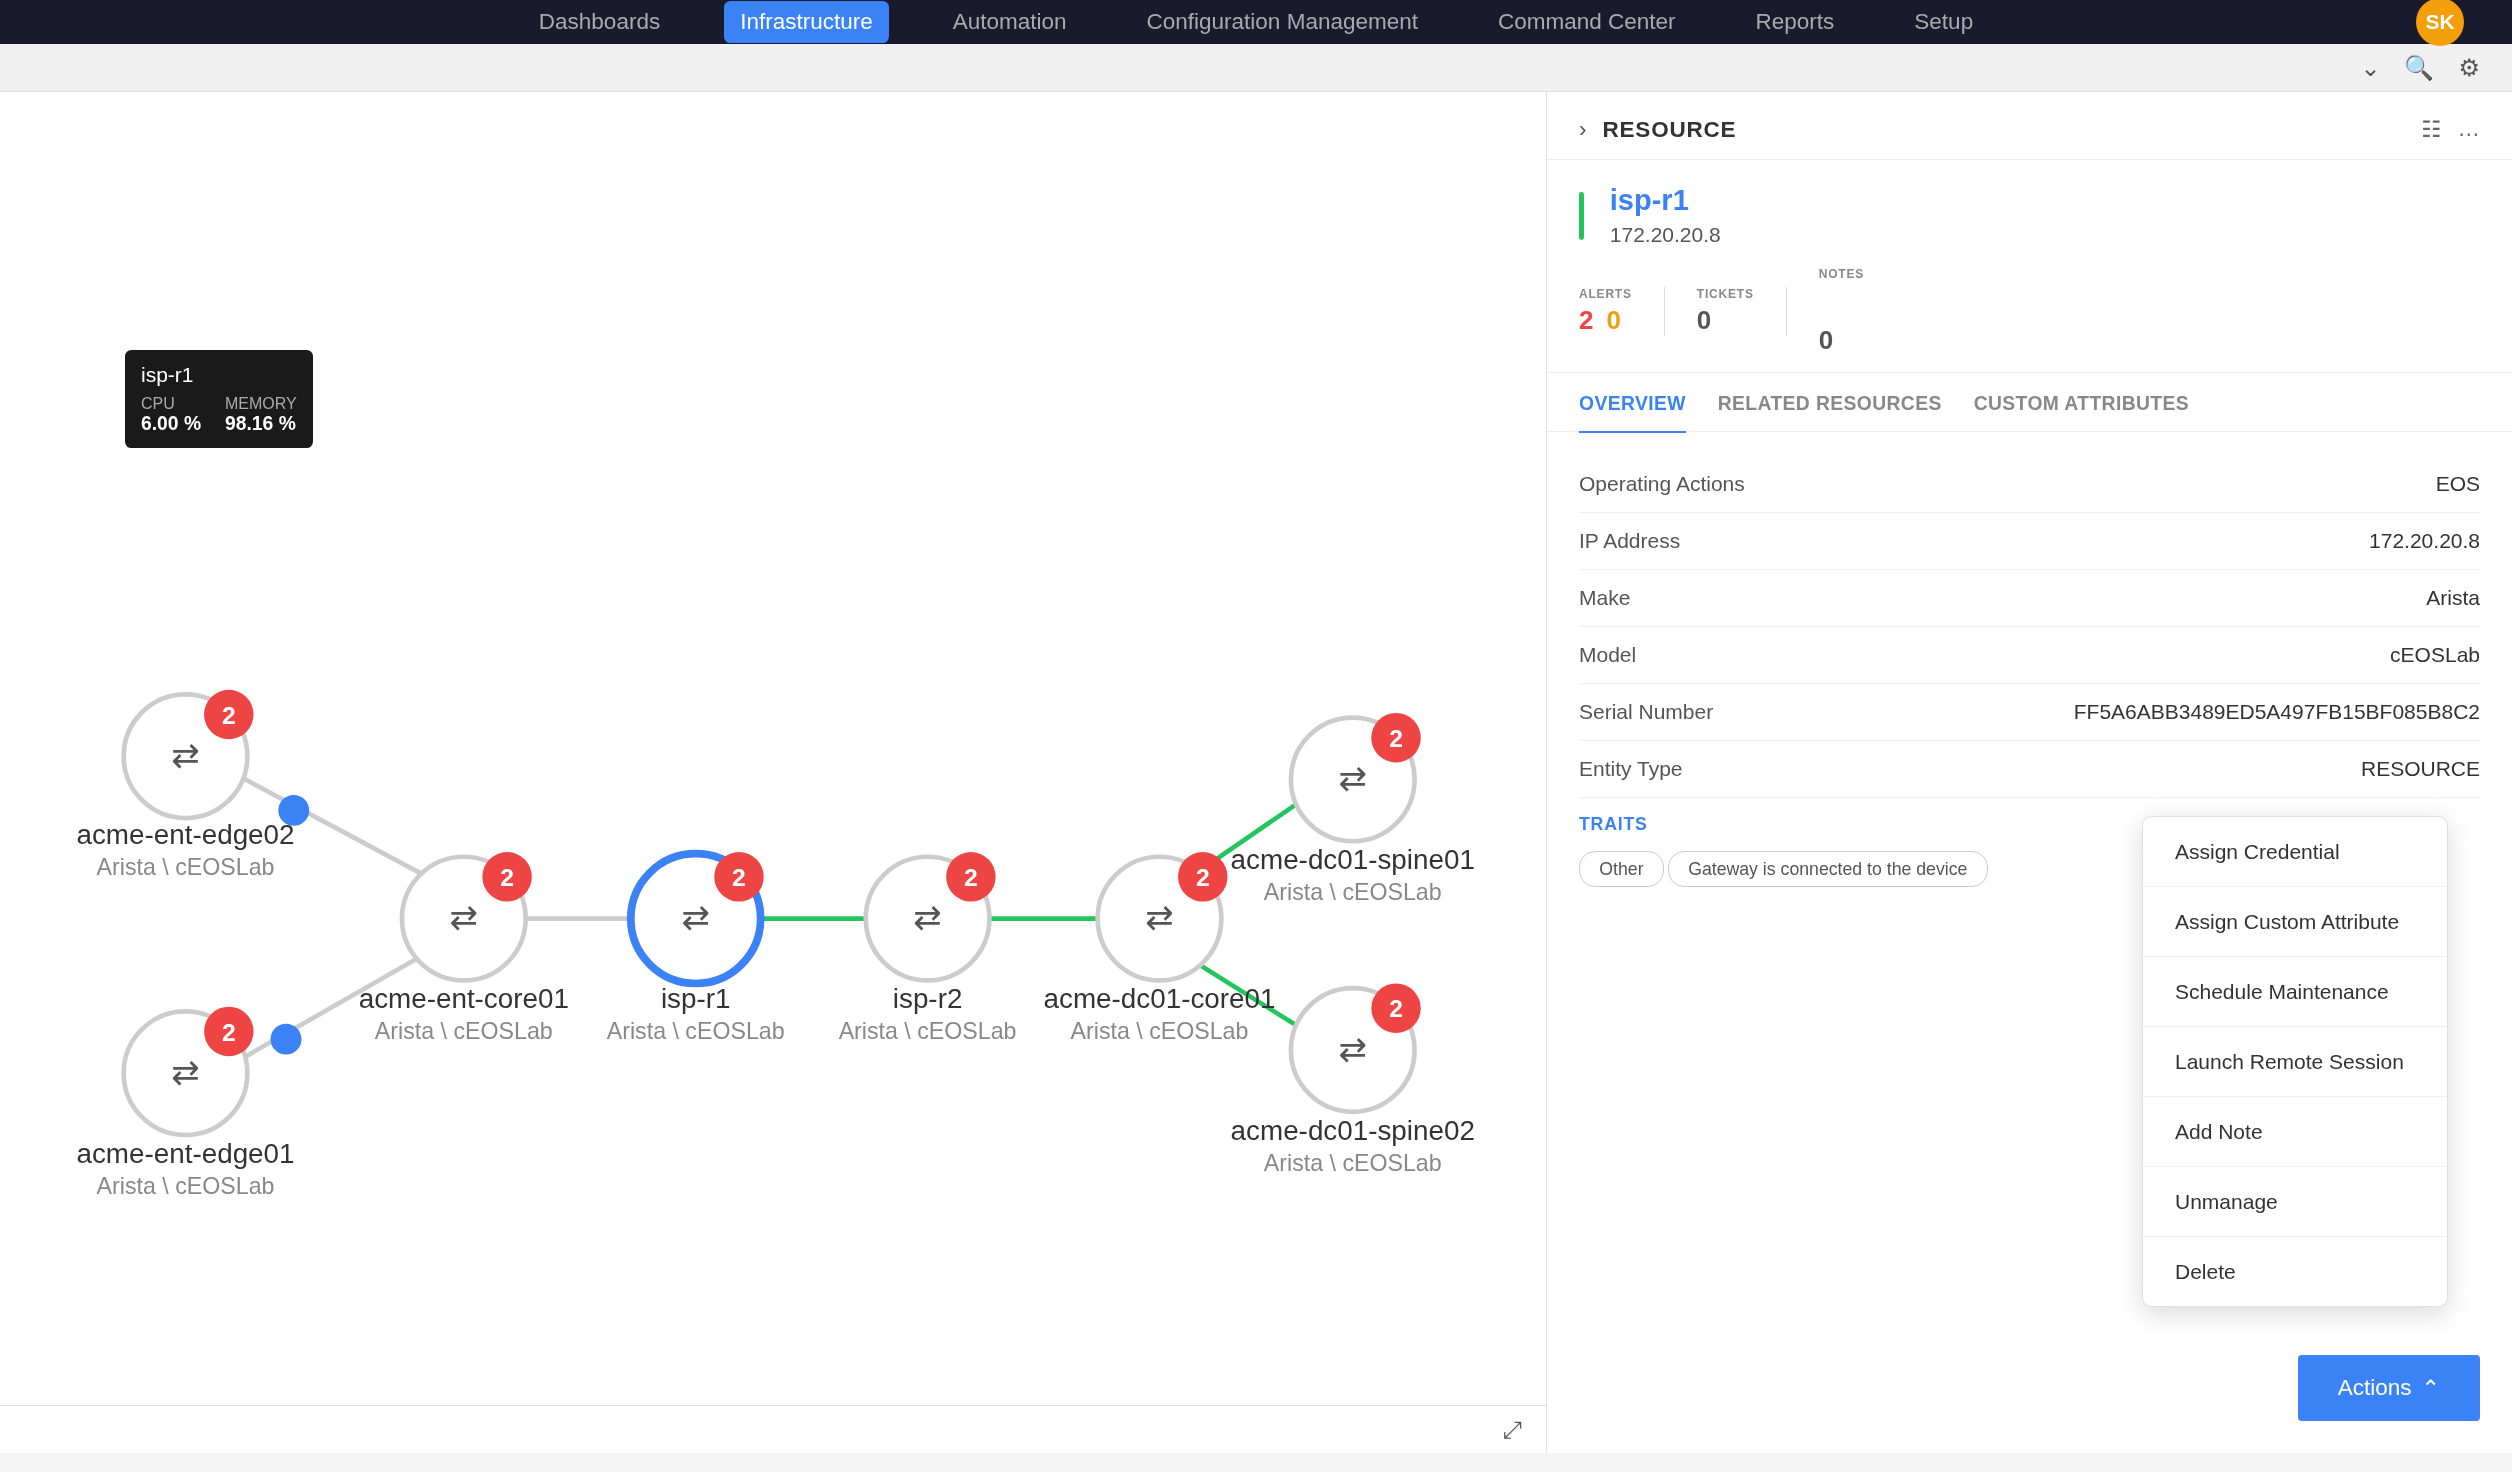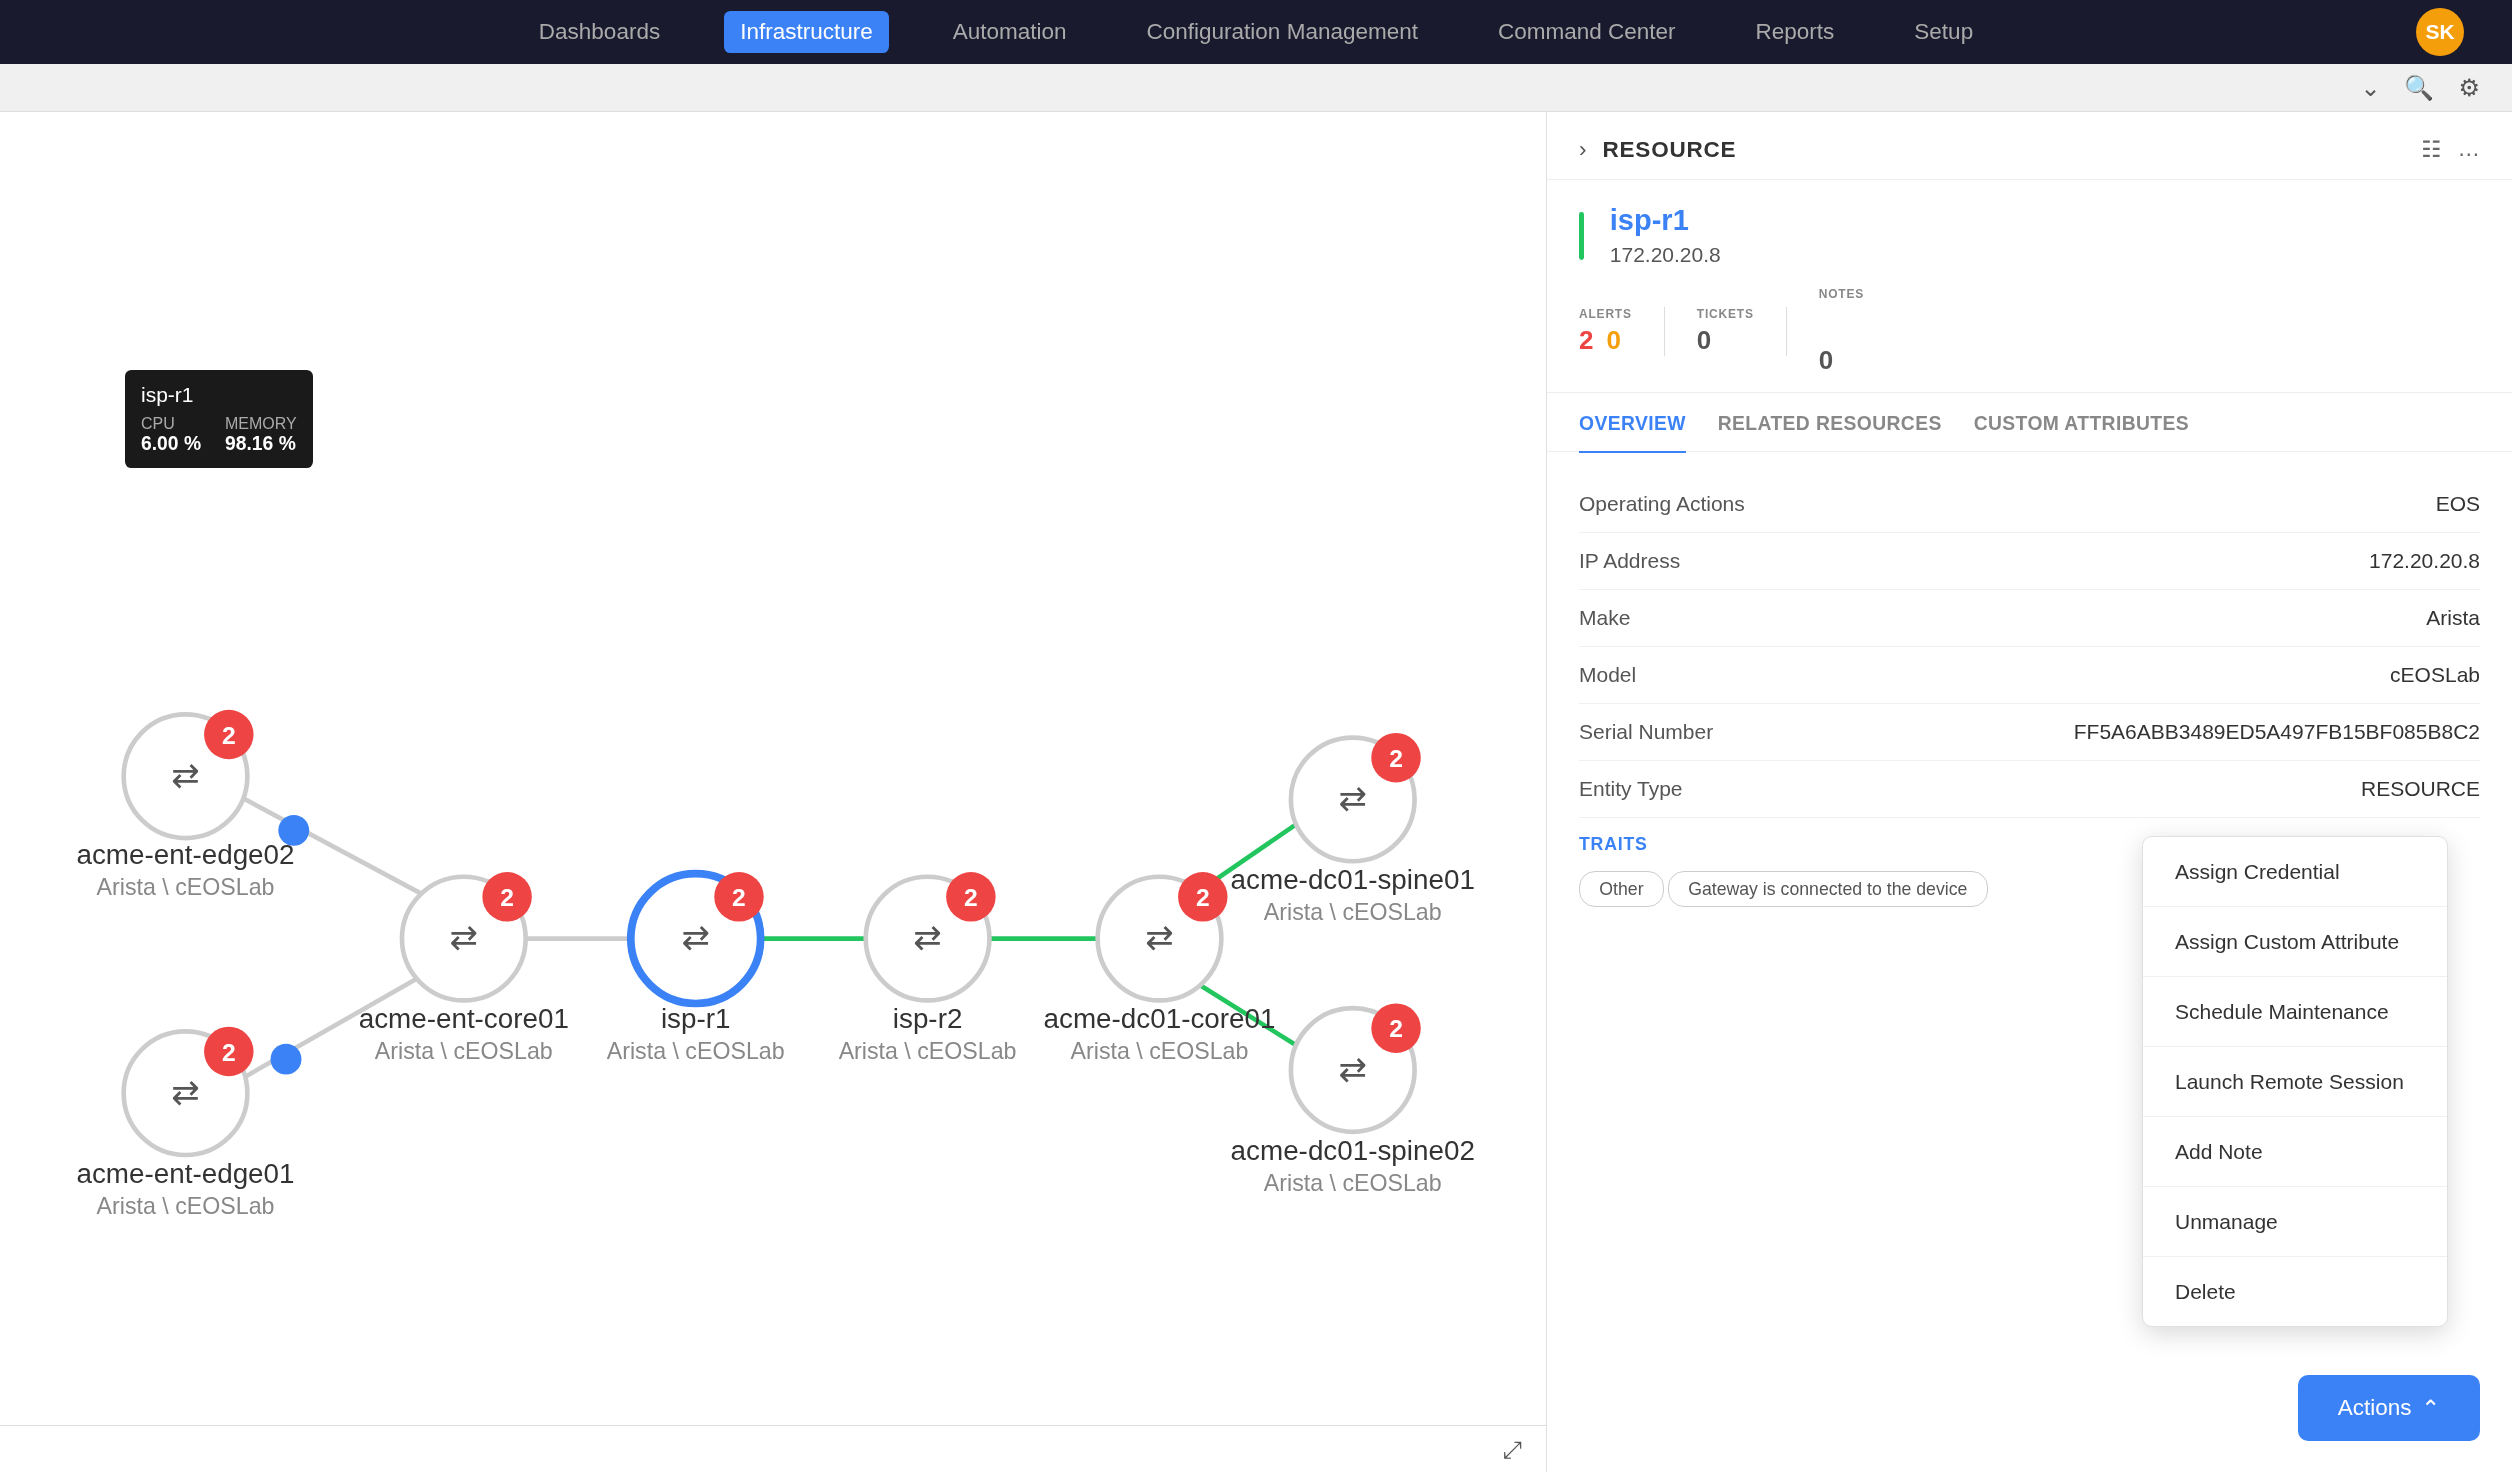--- a/index.html
+++ b/index.html
@@ -1,21 +1,21 @@
 <!DOCTYPE html>
 <html style="font-size:13px"><head>
   <meta charset="utf-8">
   <style>
     * { box-sizing: border-box; margin: 0; padding: 0; }
     body { font-family: -apple-system, BlinkMacSystemFont, 'Segoe UI', Arial, sans-serif; background: #f5f5f5; overflow: hidden; width: 2512px; height: 1473px; transform-origin: top left; }
 
     
     .top-nav {
       display: flex; align-items: center; justify-content: center;
-      background: #1a1a2e; height: 64px; position: relative;
+      background: #1a1a2e; height: 44px; position: relative;
       gap: 48px;
     }
     .top-nav .nav-item {
       color: #aaa; font-size: 22.5px; cursor: pointer; padding: 8px 16px;
       border-radius: 6.4px;
     }
     .top-nav .nav-item.active {
       background: #3b82f6; color: white;
     }
     .top-nav .avatar {
@@ -151,21 +151,21 @@
       padding: 22.5px 32px; font-size: 21px; color: #333; cursor: pointer;
       border-bottom: 0.8px solid #f0f0f0;
     }
     .dropdown-item:last-child { border-bottom: none; }
 
     
     .actions-button-container {
       position: absolute; right: 32px; bottom: 32px;
     }
     .actions-button {
-      background: #3b82f6; color: white; border: none; border-radius: 10px;
+      background: #3b82f6; color: white; border: none; border-radius: 4px;
       padding: 19.3px 40px; font-size: 22.5px; cursor: pointer;
       display: flex; align-items: center; gap: 9.7px;
     }
 
     
     .topology-svg { width: 100%; height: 100%; }
 
     
     .node-circle {
       fill: white; stroke: #ccc; stroke-width: 3;

